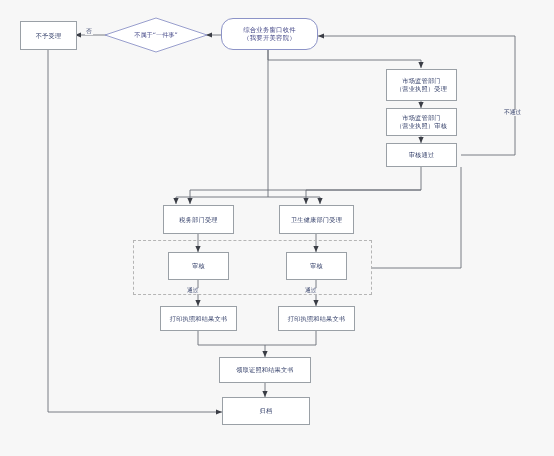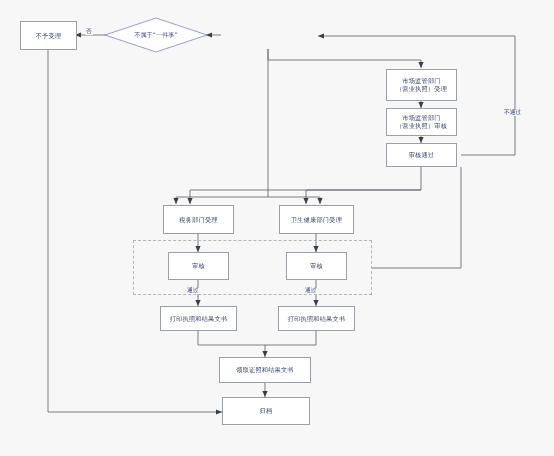--- a/index.html
+++ b/index.html
@@ -115,20 +115,22 @@
 
   <div class="node" style="left:20px;top:21px;width:57px;height:29px;">不予受理</div>
 
   <div class="diamond-wrap" style="left:104px;top:17px;width:104px;height:36px;">
     <svg width="104" height="36" viewBox="0 0 104 36">
       <polygon points="52,1 103,18 52,35 1,18" fill="#ffffff" stroke="#8c93c7" stroke-width="0.9"></polygon>
     </svg>
     <span class="diamond-label">不属于“一件事”</span>
   </div>
 
+  <div class="node start" style="left:221px;top:18px;width:97px;height:32px;">综合业务窗口收件
+（我要开美容院）</div>
 
   <div class="node" style="left:386px;top:69px;width:71px;height:32px;">市场监管部门
 （营业执照）受理</div>
 
   <div class="node" style="left:386px;top:108px;width:71px;height:28px;">市场监管部门
 （营业执照）审核</div>
 
   <div class="node" style="left:386px;top:143px;width:71px;height:24px;">审核通过</div>
 
   <div class="node" style="left:163px;top:205px;width:71px;height:29px;">税务部门受理</div>

